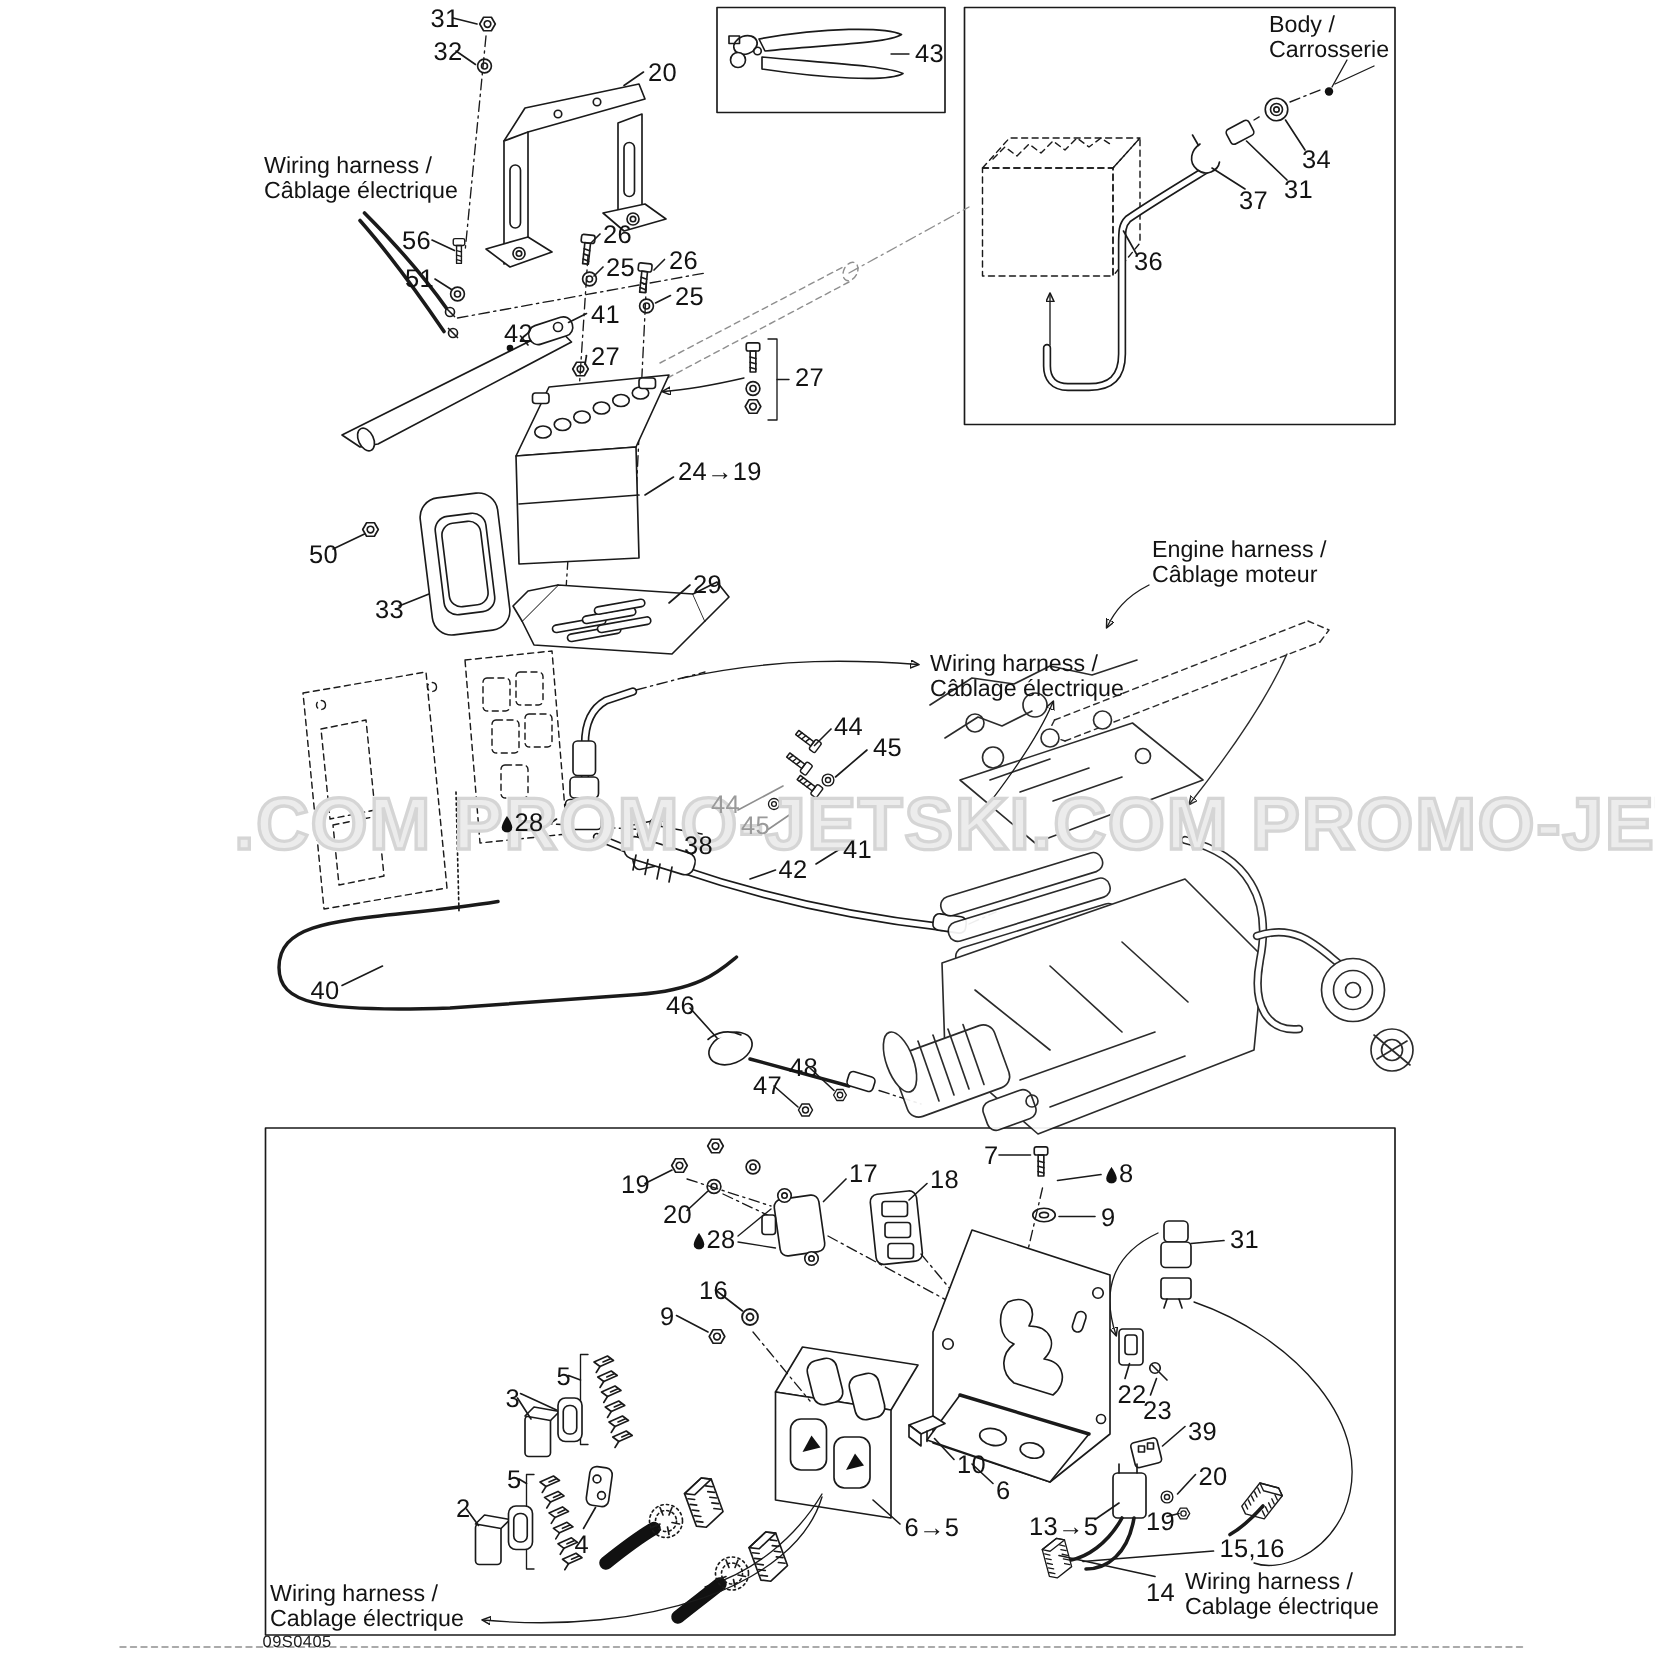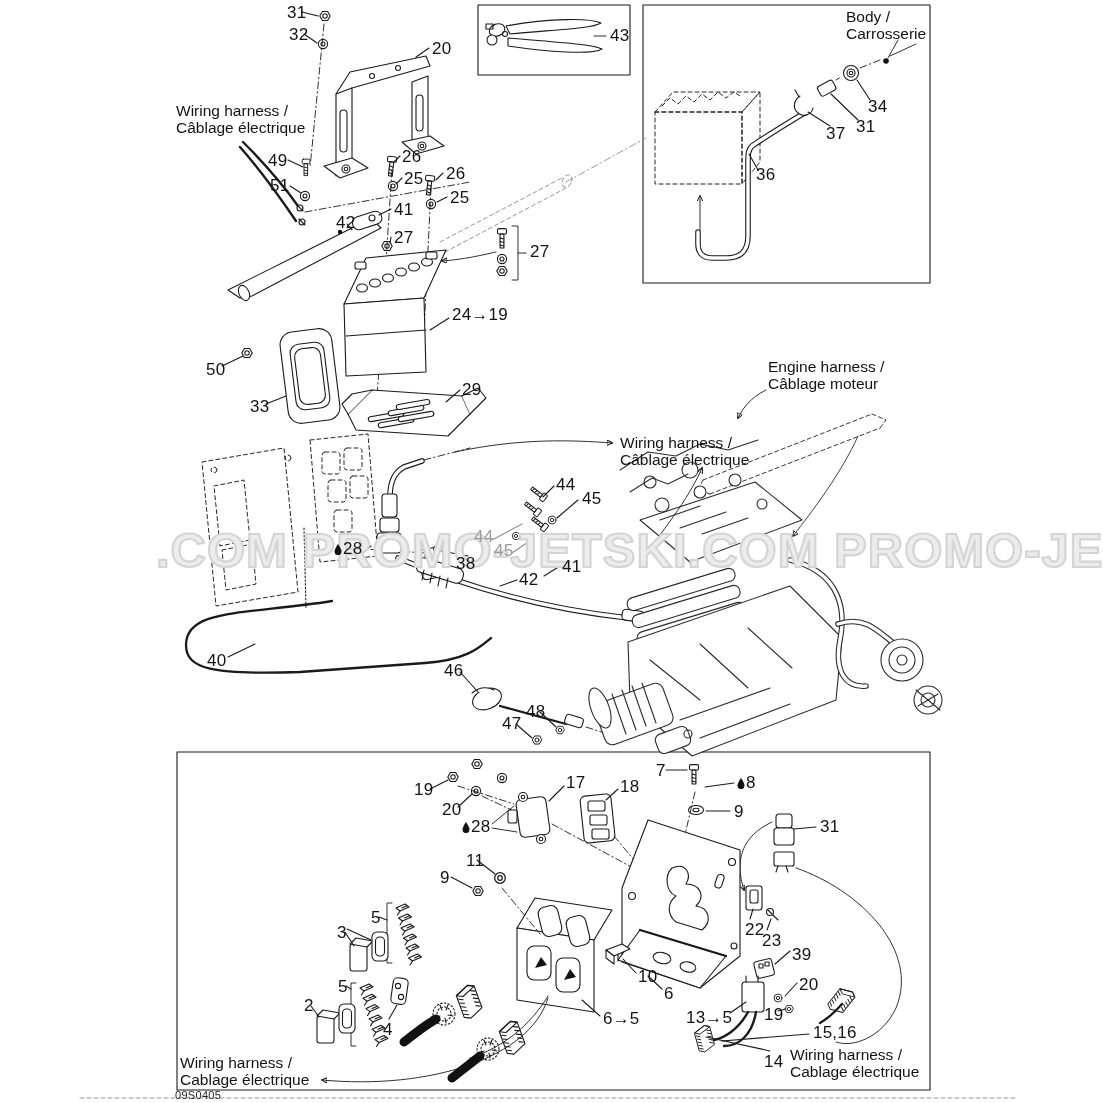--- a/index.html
+++ b/index.html
@@ -528,21 +528,21 @@
 </div>
 <div class="lbl" style="left:790px;top:1046px">
   <span>Wiring harness /</span>
   <span>Cablage électrique</span>
 </div>
 <div class="code">09S0405</div>
 
 <span class="co" style="left:287px;top:3px">31</span>
 <span class="co" style="left:289px;top:25px">32</span>
 <span class="co" style="left:432px;top:39px">20</span>
-<span class="co" style="left:268px;top:151px">49</span>
+<span class="co" style="left:268px;top:151px">56</span>
 <span class="co" style="left:270px;top:176px">51</span>
 <span class="co" style="left:402px;top:147px">26</span>
 <span class="co" style="left:404px;top:169px">25</span>
 <span class="co" style="left:446px;top:164px">26</span>
 <span class="co" style="left:450px;top:188px">25</span>
 <span class="co" style="left:394px;top:200px">41</span>
 <span class="co" style="left:336px;top:213px">42</span>
 <span class="co" style="left:394px;top:228px">27</span>
 <span class="co" style="left:530px;top:242px">27</span>
 <span class="co" style="left:452px;top:305px">24→19</span>
@@ -574,21 +574,21 @@
         <path d="M4 0 C4 0 .5 5 .5 7.6 A3.5 3.5 0 0 0 7.5 7.6 C7.5 5 4 0 4 0 Z" fill="#111"></path>
       </svg><span>28</span></span>
 <span class="co" style="left:566px;top:773px">17</span>
 <span class="co" style="left:620px;top:777px">18</span>
 <span class="co" style="left:656px;top:761px">7</span>
 <span class="co" style="left:737px;top:773px"><svg class="drop" width="8" height="11" viewBox="0 0 8 11">
         <path d="M4 0 C4 0 .5 5 .5 7.6 A3.5 3.5 0 0 0 7.5 7.6 C7.5 5 4 0 4 0 Z" fill="#111"></path>
       </svg><span>8</span></span>
 <span class="co" style="left:734px;top:802px">9</span>
 <span class="co" style="left:820px;top:817px">31</span>
-<span class="co" style="left:466px;top:851px">11</span>
+<span class="co" style="left:466px;top:851px">16</span>
 <span class="co" style="left:440px;top:868px">9</span>
 <span class="co" style="left:371px;top:908px">5</span>
 <span class="co" style="left:337px;top:923px">3</span>
 <span class="co" style="left:338px;top:977px">5</span>
 <span class="co" style="left:304px;top:996px">2</span>
 <span class="co" style="left:383px;top:1020px">4</span>
 <span class="co" style="left:638px;top:967px">10</span>
 <span class="co" style="left:664px;top:984px">6</span>
 <span class="co" style="left:603px;top:1009px">6→5</span>
 <span class="co" style="left:686px;top:1008px">13→5</span>

